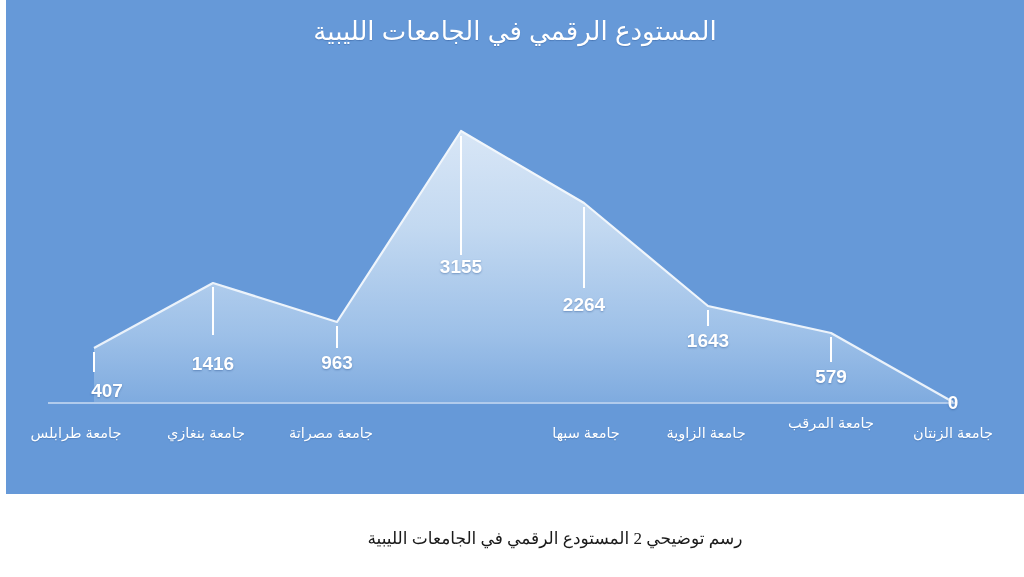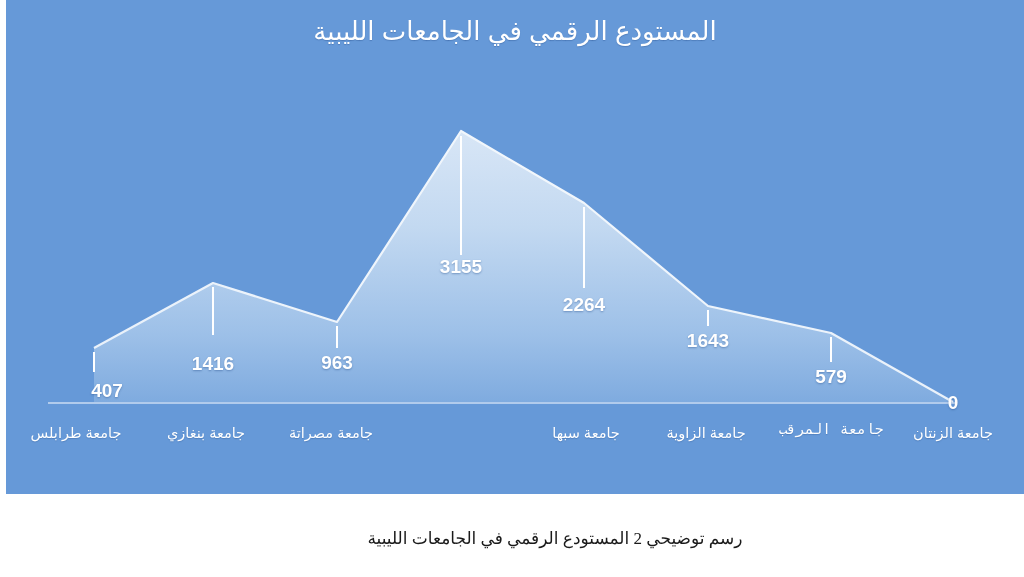--- a/index.html
+++ b/index.html
@@ -168,21 +168,21 @@
       </div>
       <div class="cat-label" style="left:325px; top:10px;">
         <span>جامعة مصراتة</span>
       </div>
       <div class="cat-label" style="left:580px; top:10px;">
         <span>جامعة سبها</span>
       </div>
       <div class="cat-label" style="left:700px; top:10px;">
         <span>جامعة الزاوية</span>
       </div>
-      <div class="cat-label" style="left:825px; top:7px;font-family:Liberation Mono, monospace;">
+      <div class="cat-label" style="left:825px; top:0;">
         <span>جامعة المرقب</span>
       </div>
       <div class="cat-label" style="left:947px; top:10px;">
         <span>جامعة الزنتان</span>
       </div>
     </div>
 
   </div>
 
   <div class="caption">رسم توضيحي 2 المستودع الرقمي في الجامعات الليبية</div>

